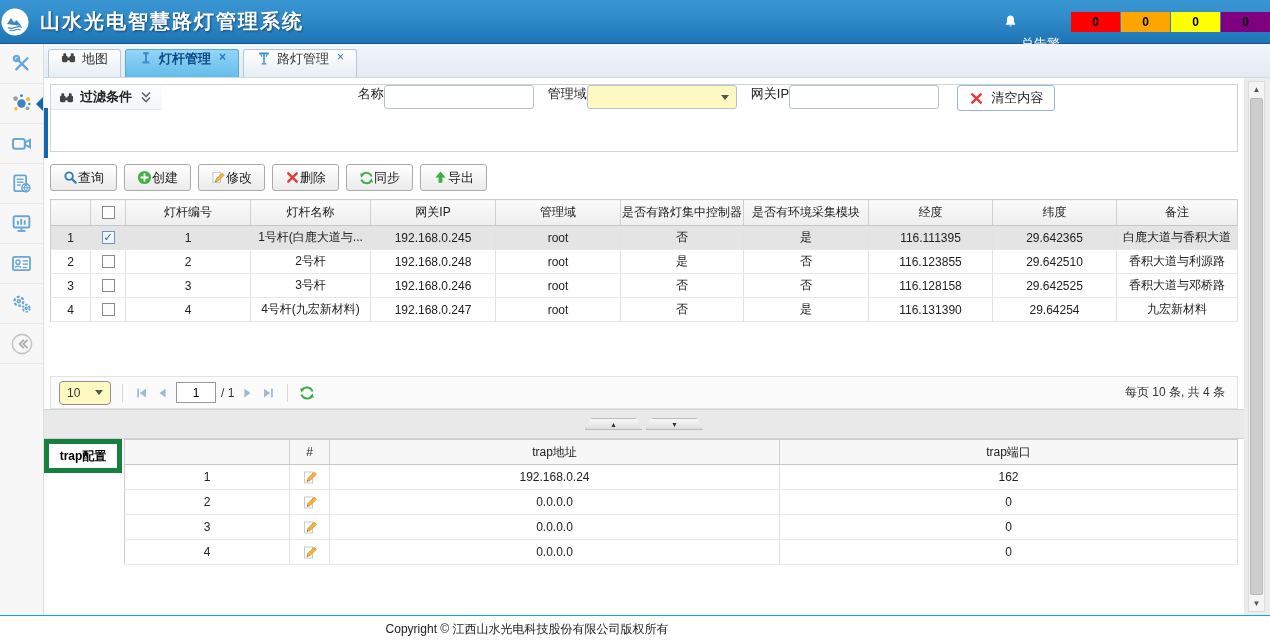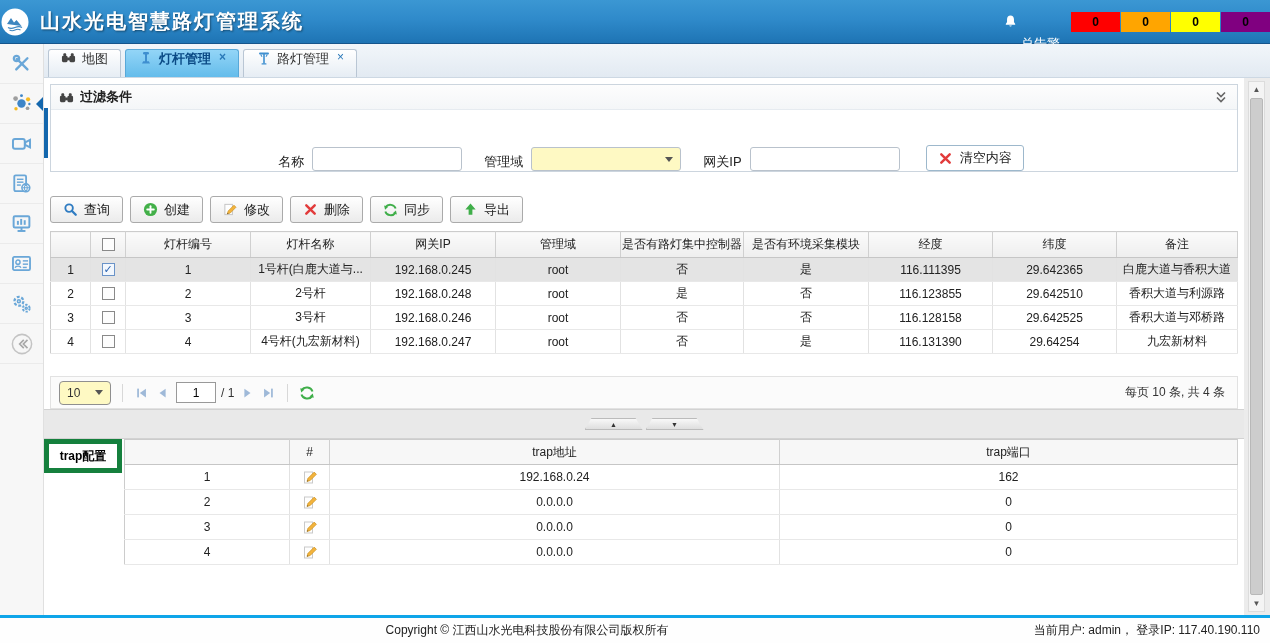--- a/index.html
+++ b/index.html
@@ -33,35 +33,35 @@
   .tab { height:28px; display:flex; gap:5px; padding:0 12px; border:1px solid #b9c6d4; border-bottom:none; border-radius:3px 3px 0 0; background:linear-gradient(#ffffff,#e6edf4); font-size:13px; color:#333; cursor:pointer; white-space:nowrap; }
   .tab.active { background:linear-gradient(#93d5f7,#64bceb); border-color:#58a8d8; color:#0a4a85; font-weight:bold; }
   .tab-icon { width:16px; height:16px; display:inline-flex; }
   .tab-close { font-size:12px; color:#2a78b8; margin-left:3px; align-self:flex-start; line-height:15px; cursor:pointer; }
 
   
   .scrollwrap { flex:1; background:#ececec; padding-right:26px; position:relative; display:flex; flex-direction:column; min-height:0; }
   .inner-top { background:#fff; height:331px; display:flex; flex-direction:column; flex:0 0 auto; }
 
   
-  .filter-panel { margin:6px 6px 12px; border:1px solid #ccd5de; height:88px; background:#fff; display:flex; flex-direction:column; }
+  .filter-panel { margin:6px 6px 0; border:1px solid #ccd5de; height:68px; background:#fff; display:flex; flex-direction:row; }
   .fp-head { height:25px; display:flex; align-items:center; gap:6px; padding:0 8px; border-bottom:1px solid #e6ebf0; background:linear-gradient(#fdfdfd,#f4f6f8); font-weight:bold; font-size:13px; color:#222; }
   .fp-icon { width:15px; height:15px; display:inline-flex; }
   .fp-collapse { margin-left:auto; width:16px; height:16px; display:inline-flex; cursor:pointer; }
-  .fp-body { flex:1; display:flex; align-items:flex-end; justify-content:center; gap:8px; font-size:13px; color:#222; }
+  .fp-body { flex:1; display:flex; align-items:flex-start; justify-content:center; gap:0; font-size:13px; color:#222; }
   .fp-body label { margin-left:14px; white-space:nowrap; }
   .txt { width:150px; height:24px; border:1px solid #b9c2cc; border-radius:3px; padding:0 5px; font-size:12px; font-family:inherit; }
   .select { width:150px; height:24px; border:1px solid #b9c2cc; border-radius:3px; background:#fef9c3; display:flex; align-items:center; padding:0 7px; cursor:pointer; }
   .chev { margin-left:auto; width:0; height:0; border-left:4px solid transparent; border-right:4px solid transparent; border-top:5px solid #555; }
   .clear-btn { margin-left:18px; height:26px; display:inline-flex; align-items:center; gap:7px; padding:0 11px; background:#fff; border:1px solid #9db8cc; border-radius:3px; font-size:13px; color:#222; cursor:pointer; font-family:inherit; }
   .bicon { width:15px; height:15px; display:inline-flex; }
 
   
   .toolbar { margin:12px 6px 0; display:flex; gap:7px; flex:0 0 auto; }
-  .tbtn { height:27px; display:inline-flex; align-items:center; gap:6px; padding:0 12px; background:linear-gradient(#ffffff,#ebebeb); border:1px solid #aaa; border-radius:3px; font-size:13px; color:#222; cursor:pointer; font-family:inherit; }
+  .tbtn { height:27px; display:inline-flex; align-items:center; padding:0 12px; background:linear-gradient(#ffffff,#ebebeb); border:1px solid #aaa; border-radius:3px; font-size:13px; color:#222; cursor:pointer; font-family:inherit; }
 
   
   table.grid { border-collapse:collapse; table-layout:fixed; width:calc(100% - 12px); margin:8px 6px 0; background:#fff; border:1px solid #ccc; font-size:12px; }
   table.grid th { background:linear-gradient(#fbfbfb,#eeeeee); border-right:1px solid #d0d0d0; border-bottom:1px solid #c6c6c6; height:26px; font-weight:normal; color:#222; text-align:center; overflow:hidden; white-space:nowrap; }
   table.grid td { border-right:1px solid #e2e2e2; border-bottom:1px solid #e8e8e8; height:24px; text-align:center; color:#222; overflow:hidden; white-space:nowrap; }
   tr.selected td { background:#e4e4e4; }
   .cb { width:13px; height:13px; border:1px solid #898989; background:#fdfdfd; margin:0 auto; font-size:11px; line-height:11px; color:#2a62b0; cursor:pointer; }
   .cb.checked { border-color:#6a93c8; background:#f2f7fd; }
   .cb.checked::before { content:"✓"; }
 
@@ -90,21 +90,21 @@
   table.trap td { height:25px; }
   .edit-ic { width:16px; height:16px; display:inline-flex; cursor:pointer; vertical-align:middle; }
 
   
   .vscroll { position:absolute; top:3px; right:5px; bottom:3px; width:17px; background:#f4f4f4; border:1px solid #dcdcdc; }
   .vs-btn { height:15px; text-align:center; font-size:8px; color:#555; line-height:15px; cursor:pointer; }
   .vs-btn.down { position:absolute; bottom:0; left:0; right:0; }
   .vs-thumb { position:absolute; left:1px; right:1px; top:16px; bottom:16px; background:#cdcdcd; border:1px solid #b8b8b8; border-radius:2px; cursor:grab; }
 
   
-  footer { height:28px; background:#fefefe; border-top:3px solid #0ea5e9; position:relative; display:flex; align-items:center; font-size:12px; color:#222; flex:0 0 auto; }
+  footer { height:28px; background:#fefefe; border-top:1px solid #0ea5e9; position:relative; display:flex; align-items:center; font-size:12px; color:#222; flex:0 0 auto; }
   .copy { position:absolute; left:41.5%; transform:translateX(-50%); white-space:nowrap; }
   .uinfo { position:absolute; right:10px; white-space:nowrap; }
 
   [data-icon] svg { display:block; }
 </style>
 </head>
 <body>
 
 <div class="app">
 
@@ -597,16 +597,15 @@
           <div class="vs-thumb"></div>
           <div class="vs-btn down">▼</div>
         </div>
 
       </div>
     </div>
   </div>
 
   <footer>
     <span class="copy">Copyright © 江西山水光电科技股份有限公司版权所有</span>
-    <span class="uinfo">当前用户: admin， 登录IP: 117.40.190.110</span>
   </footer>
 
 </div>
 
 </body></html>

